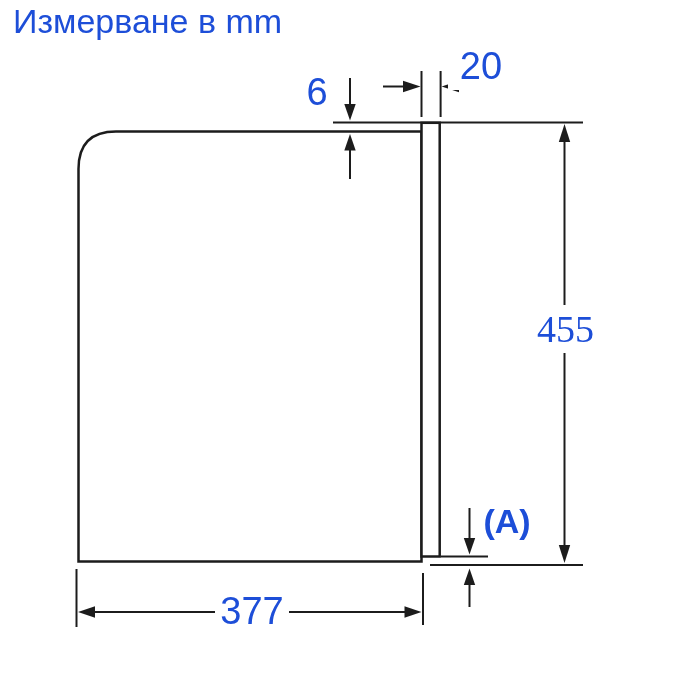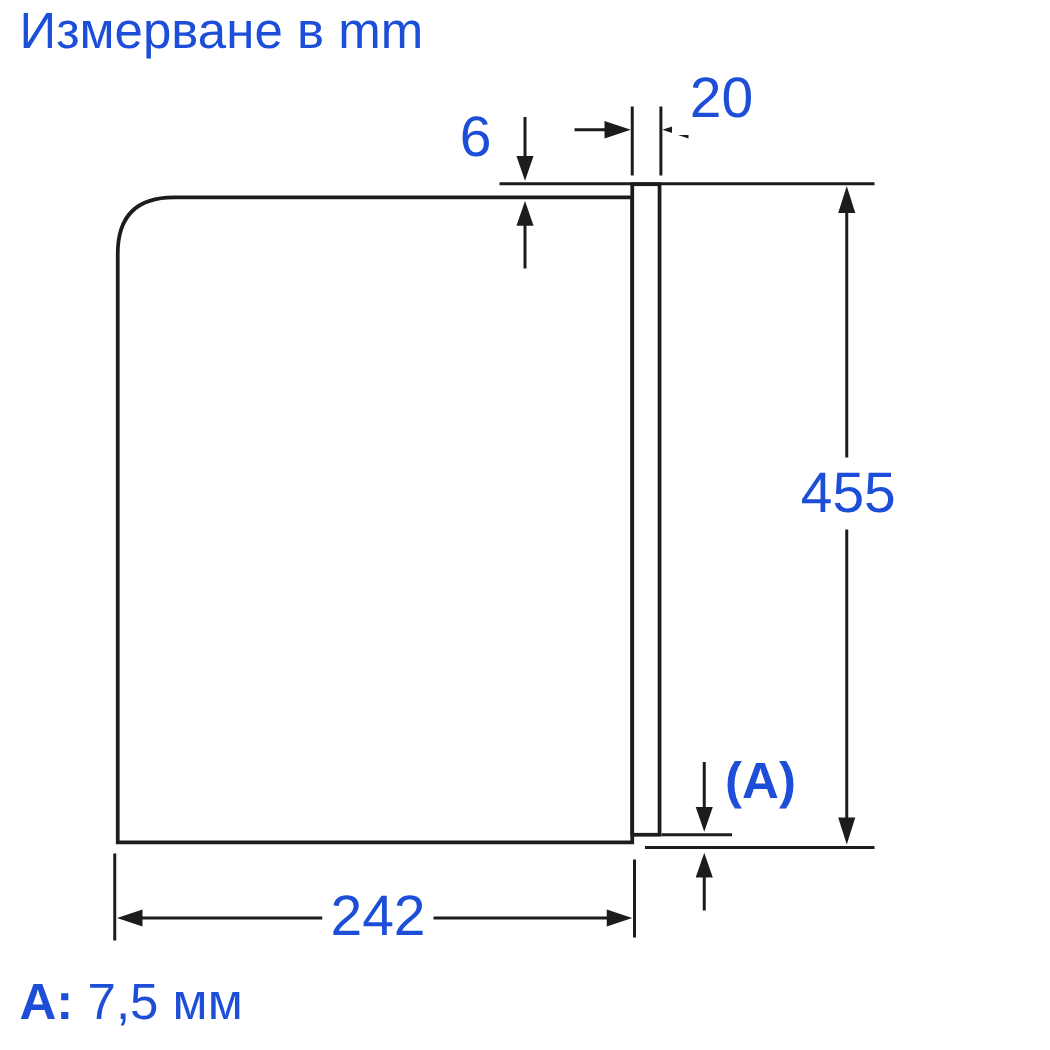--- a/index.html
+++ b/index.html
@@ -11,21 +11,21 @@
     font-family: "Liberation Sans", sans-serif;
     color: #1d4ed8;
     overflow: hidden;
   }
   .stage svg { position: absolute; left: 0; top: 0; }
   .label { position: absolute; line-height: 1.2; white-space: nowrap; }
   .title-label { left: 13px; top: 1px; font-size: 34px; }
   .dim-label { font-size: 38px; line-height: 1.2; text-align: center; background: #ffffff; }
   .dim-6   { left: 296px; top: 70px;  width: 42px; }
   .dim-19  { left: 448px; top: 44px;  width: 66px; }
-  .dim-455 { left: 527px; top: 307px; width: 77px; }
+  .dim-455 { left: 527px; top: 307px; width: 77px; font-family: Liberation Serif, serif; }
   .dim-377 { left: 215px; top: 589px; width: 74px; }
   .dim-A   { left: 468px; top: 501px; width: 78px; font-size: 34px; font-weight: bold; text-align: center; }
   .legend-label { left: 13px; top: 648px; font-size: 34px; }
   .legend-label .key { font-weight: bold; }
   .legend-label .val { font-weight: normal; }
   line, path, rect { stroke: #1c1c1c; }
   polygon { fill: #1c1c1c; stroke: none; }
   .thin  { stroke-width: 2;   fill: none; }
   .thick { stroke-width: 2.5; fill: none; }
   .doorfill { fill: #ffffff; stroke-width: 2.5; }
@@ -95,21 +95,17 @@
       <line class="thin" x1="287" y1="612" x2="406" y2="612"></line>
       <polygon points="421.5,612 404.5,606.3 404.5,617.7"></polygon>
     </g>
   </svg>
 
   <div class="label title-label">Измерване в mm</div>
 
   <div class="label dim-label dim-6">6</div>
   <div class="label dim-label dim-19">20</div>
   <div class="label dim-label dim-455">455</div>
-  <div class="label dim-label dim-377">242</div>
+  <div class="label dim-label dim-377">377</div>
   <div class="label dim-A">(A)</div>
 
-  <div class="label legend-label">
-    <span class="key">A:</span>
-    <span class="val">7,5 мм</span>
-  </div>
 
 </div>
 
 </body></html>

